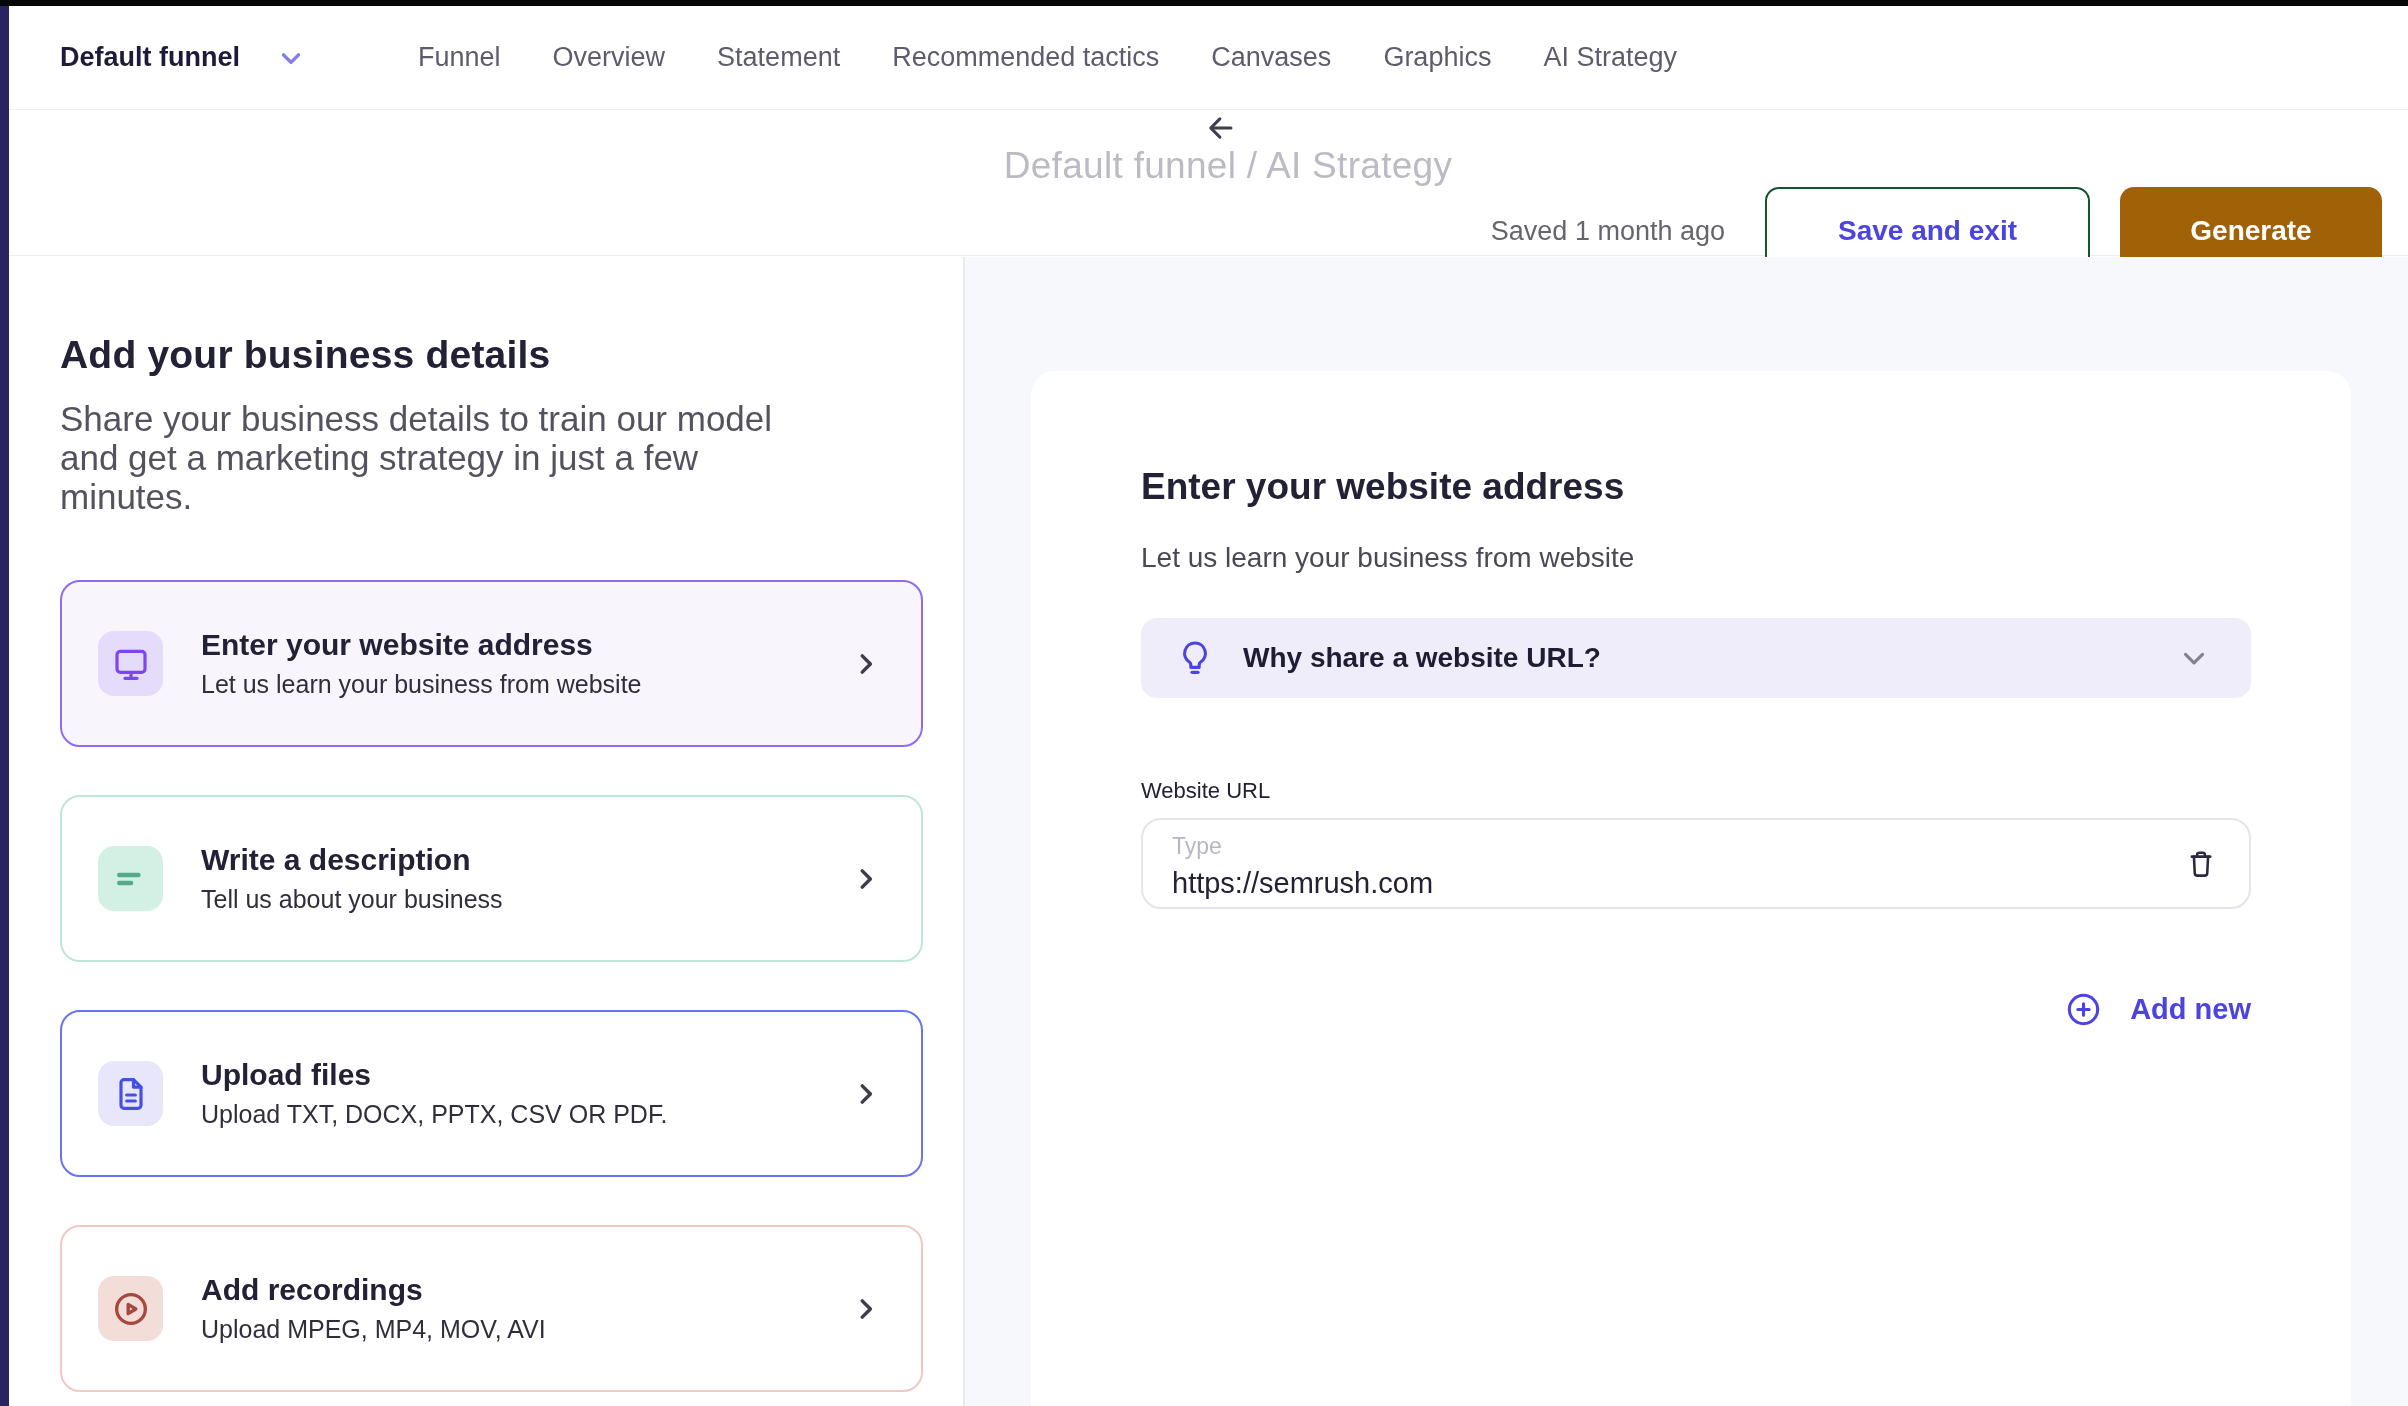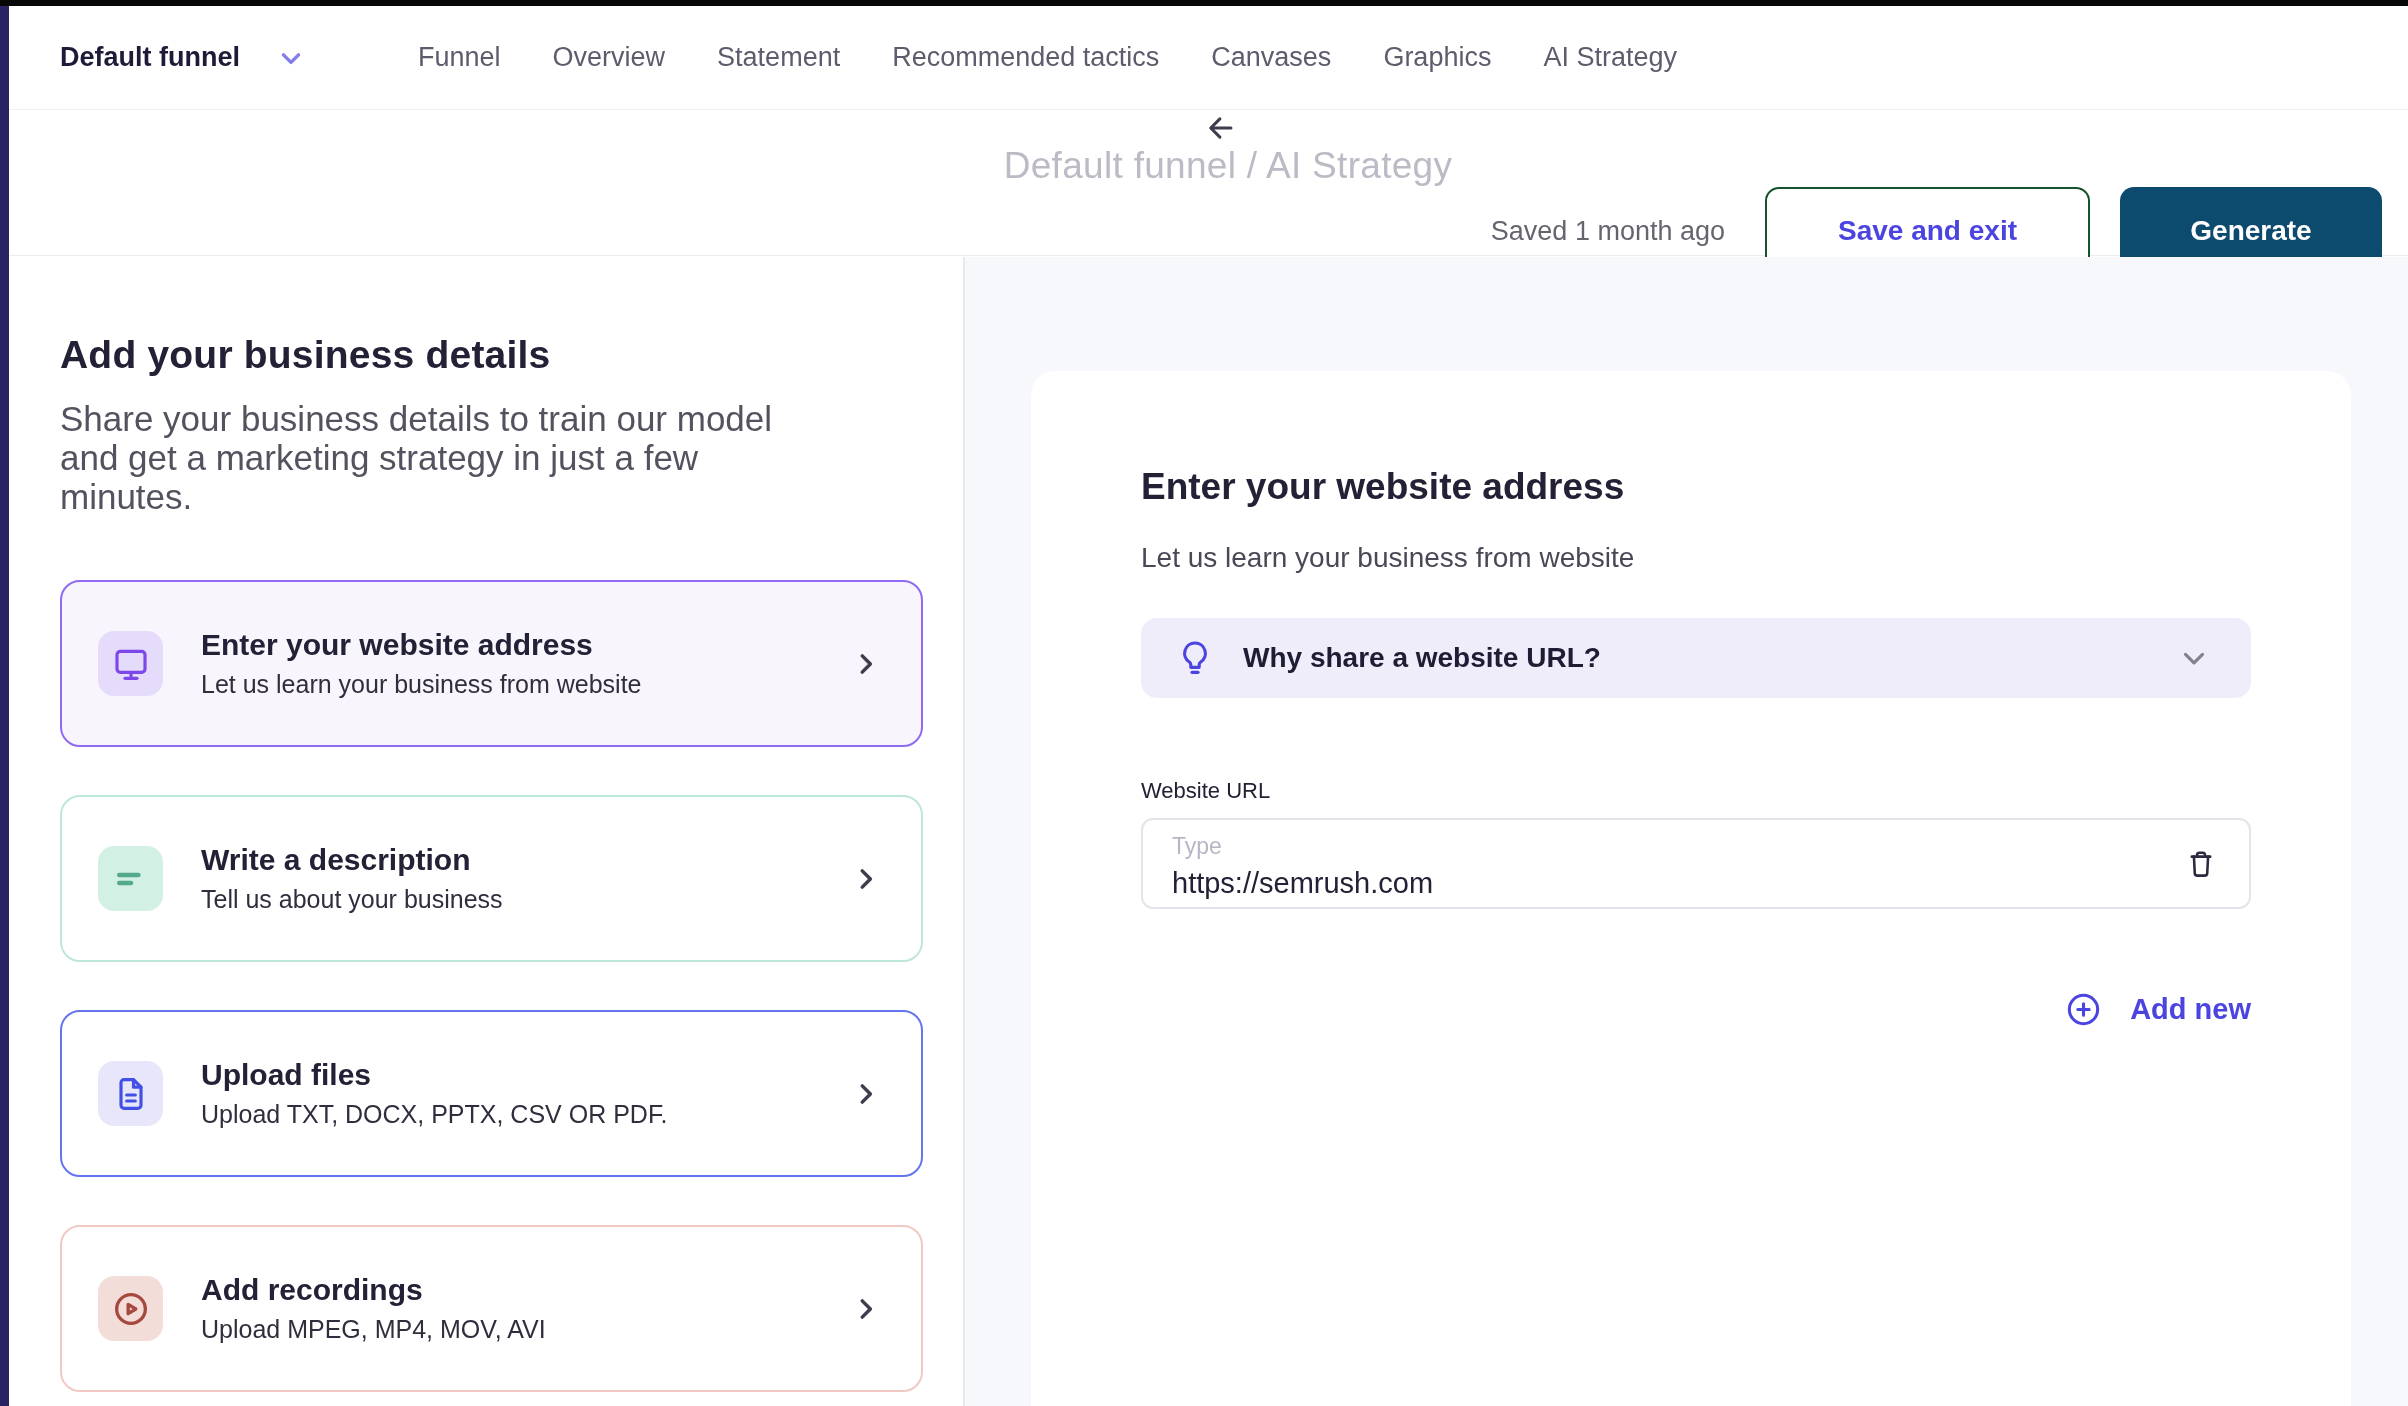--- a/index.html
+++ b/index.html
@@ -24,21 +24,21 @@
   
   .toolbar { position:absolute; top:111px; left:9px; right:0; height:145px; background:#fff;
              display:flex; align-items:center; padding:0 26px 0 51px; border-bottom:1px solid #ECECF1;flex-direction:column; }
   .back-btn { width:44px; height:44px; display:flex; align-items:center; justify-content:center; cursor:pointer; }
   .breadcrumb { font-size:37px; color:#BCBAC4; margin-left:14px; letter-spacing:.3px; }
   .toolbar-right { margin-left:auto; display:flex; align-items:center; gap:30px; }
   .saved-status { font-size:27px; color:#67646F; margin-right:10px; }
   .btn { height:88px; border-radius:14px; font-size:28px; font-weight:700; display:flex;
          align-items:center; justify-content:center; cursor:pointer; font-family:inherit; }
   .btn-secondary { width:325px; background:#fff; border:2px solid #14532d; color:#4B44E0; }
-  .btn-primary   { width:262px; background:#0c4a6e; border:none; color:#fff; }
+  .btn-primary   { width:262px; background:#a16207; border:none; color:#fff; }
 
   
   .body-area { position:absolute; top:257px; left:9px; right:0; bottom:0; display:flex; }
   .left-panel { width:956px; background:#fff; border-right:2px solid #E9E9EF;
                 padding:76px 40px 0 51px; flex-shrink:0; }
   .right-panel { flex:1; background:#F7F8FC; position:relative; }
 
   
   .panel-title { font-size:39px; font-weight:700; color:#232135; letter-spacing:.2px; }
   .panel-desc  { margin-top:22px; font-size:35px; line-height:39px; color:#55525F; max-width:760px; }
@@ -62,21 +62,21 @@
   .content-inner { width:1110px; }
 
   .accordion { margin-top:44px; height:80px; background:#EFEDFA; border-radius:16px;
                display:flex; align-items:center; padding:0 40px 0 34px; cursor:pointer; }
   .accordion .bulb { color:#4B44E0; margin-right:28px; }
   .accordion-label { font-size:28px; font-weight:700; color:#1F1D33; }
   .accordion-chevron { margin-left:auto; color:#83818F; }
 
   .field-label { margin-top:80px; font-size:22px; color:#232135; }
   .url-input { position:relative; margin-top:14px; height:91px; background:#fff;
-               border:2px solid #E4E4EB; border-radius:12px; padding:13px 90px 0 29px;
+               border:2px solid #E4E4EB; border-radius:20px; padding:13px 90px 0 29px;
                display:flex; flex-direction:column; cursor:text; }
   .input-placeholder { font-size:23px; color:#B8B6C4; }
   .input-value { font-size:29px; color:#232135; margin-top:7px; }
   .trash-btn { position:absolute; right:26px; top:50%; transform:translateY(-50%);
                width:44px; height:44px; display:flex; align-items:center; justify-content:center;
                color:#2B2840; cursor:pointer; background:none; border:none; }
 
   .add-new-row { margin-top:82px; display:flex; justify-content:flex-end; }
   .add-new { display:flex; align-items:center; gap:28px; color:#4B44E0; cursor:pointer; }
   .add-new .add-label { font-size:29px; font-weight:700; }

